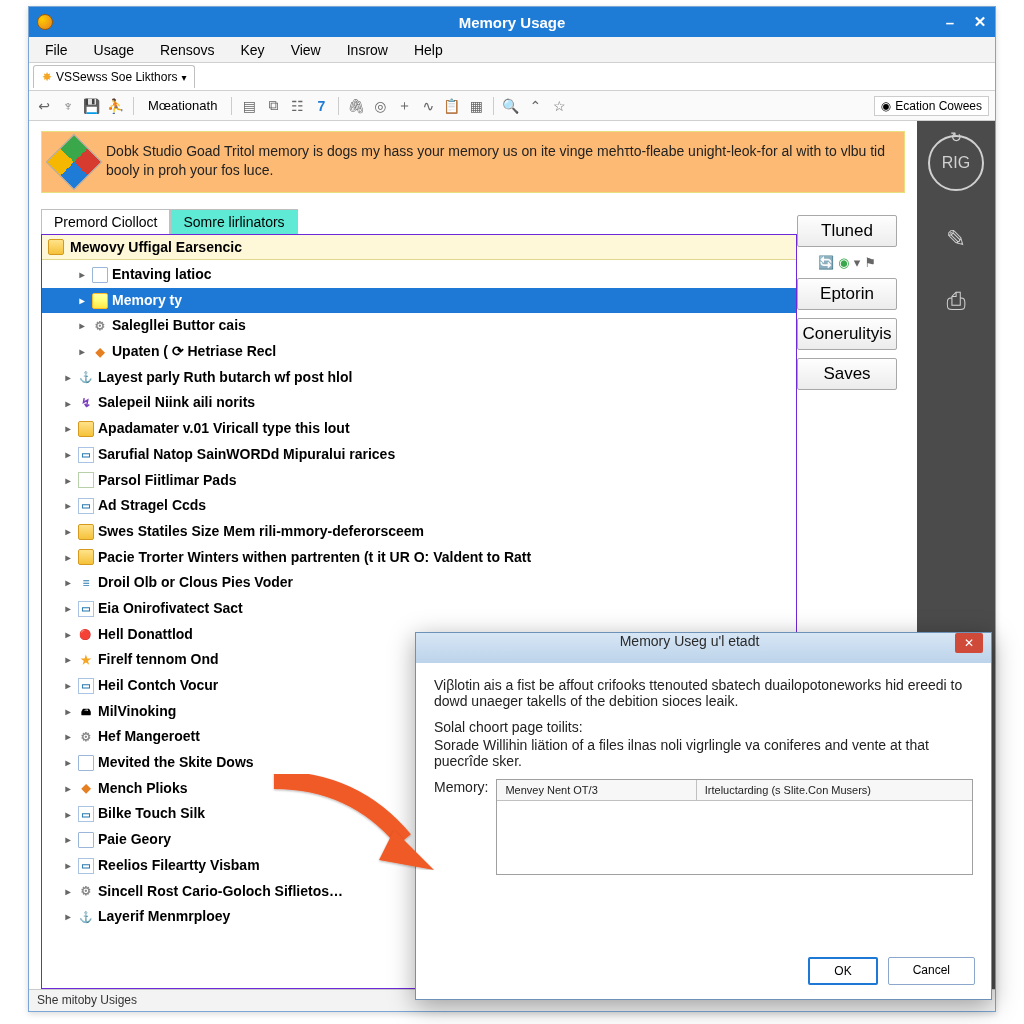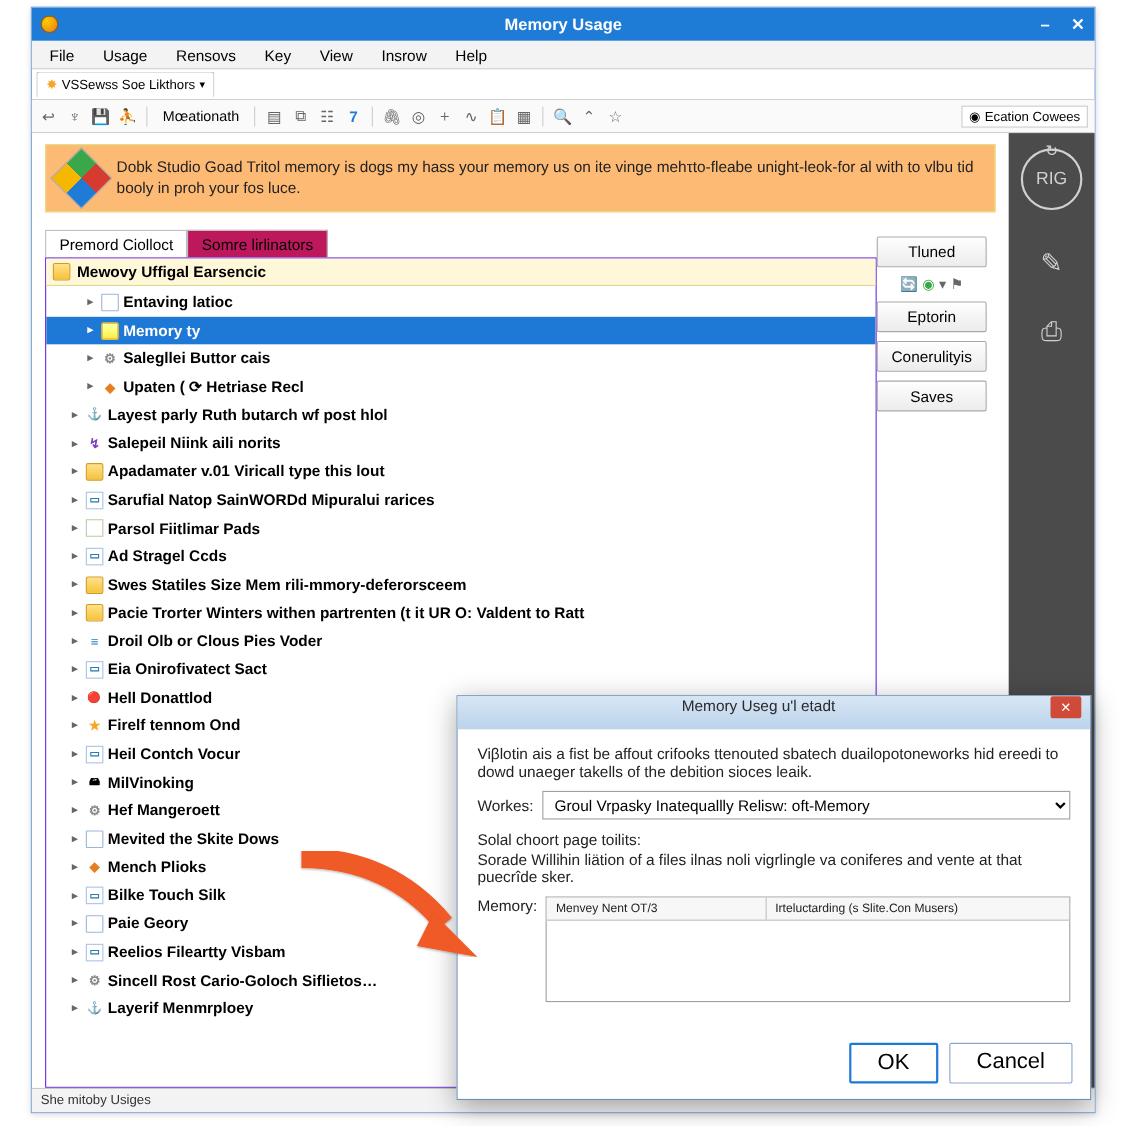--- a/index.html
+++ b/index.html
@@ -22,21 +22,21 @@
 .tb-sep { width:1px; height:18px; background:#ccc; margin:0 2px; }
 .tb-text { padding: 2px 6px; font-size: 13px; cursor:pointer; }
 .tb-right-chip{ margin-left:auto; display:flex; align-items:center; gap:4px; border:1px solid #ccc; padding:2px 6px; font-size:12px; background:#fff; cursor:pointer;}
 .main-area { display: flex; height: calc(100% - 30px - 26px - 28px - 30px - 22px); }
 .content-col { flex: 1; display: flex; flex-direction: column; padding: 10px 12px 0 12px; }
 .info-banner { display: flex; gap: 12px; background: #fdba74; border: 1px solid #e8e080; padding: 10px 12px; margin-bottom: 12px; }
 .info-banner .cube { width: 40px; height: 40px; flex: none; position: relative; }
 .info-banner .cube::before { content:""; position:absolute; inset:0; background: conic-gradient(#d73a2e 0 90deg,#1e7bd6 90deg 180deg,#f5b700 180deg 270deg,#3aa84a 270deg); transform: rotate(45deg); border:1px solid #aaa; }
 .info-banner p { font-size: 14px; line-height: 1.35; color: #222; }
 .sub-tabs { display: flex; gap: 0; margin-top: 4px; }
-.sub-tab { border: 1px solid #bfbfbf; border-bottom: none; padding: 4px 12px; font-size: 14px; background: #be185d; cursor: pointer; }
+.sub-tab { border: 1px solid #bfbfbf; border-bottom: none; padding: 4px 12px; font-size: 14px; background: #5eead4; cursor: pointer; }
 .sub-tab.active { background: #fff; font-weight: 400; text-align: right; }
 .tree-panel { border: 1px solid #6d28d9; flex: 1; overflow-y: hidden; background: #fff; font-weight: bold; }
 .tree-head { background: #fff8d8; border-bottom: 1px solid #e0d890; font-size: 14px; display:flex; align-items:center; padding:4px 6px; gap:6px; }
 .tree { padding: 2px 0; font-size: 14px; }
 .tree-row { display:flex; align-items:center; padding: 2px 6px; gap: 4px; cursor:pointer; line-height: 1.55; }
 .tree-row.selected { background: #1e78d6; color: #fff; }
 .tree-row.selected .ico { filter: brightness(1.2); }
 .tw { width: 12px; text-align:center; color:#666; font-size:10px; }
 .tree-row.selected .tw { color:#fff; }
 .ind-1 { padding-left: 20px; }
@@ -49,21 +49,21 @@
 .ico.anchor::before { content:"⚓"; color:#2a7ab0; font-size:11px; }
 .ico.arrow::before { content:"↯"; color:#7a3fbf; }
 .ico.pg { background:#fff; border:1px solid #b8cfaa; }
 .ico.win { background:#fff; border:1px solid #aac4e6; }
 .ico.win::before { content:"▭"; color:#2a7ab0; font-size:10px; }
 .ico.stack::before { content:"≡"; color:#2a7ab0; }
 .ico.disk::before { content:"🖴"; font-size:10px; }
 .ico.reddot::before { content:"🔴"; font-size:10px; }
 .ico.star::before { content:"★"; color:#f5a623; }
 .aside-btns { width: 108px; padding: 10px 8px 0 0; display:flex; flex-direction:column; gap:8px; }
-.aside-btns .btn { border:1px solid #a8a8a8; background: linear-gradient(#fefefe,#ececec); padding:5px 0; text-align:center; font-size:14px; cursor:pointer; border-radius:2px; }
+.aside-btns .btn { border:1px solid #a8a8a8; background: linear-gradient(#fefefe,#ececec); padding:5px 0; text-align:center; font-size:17px; cursor:pointer; border-radius:2px; }
 .aside-btns .mini-row { display:flex; gap:4px; justify-content:center; }
 .aside-btns .mini-row span { font-size:13px; color:#666; cursor:pointer; }
 .ribbon { width: 78px; background: #4b4b4b; display:flex; flex-direction:column; align-items:center; gap:34px; padding-top: 14px; }
 .ribbon .rig { width:56px; height:56px; border:2px solid #d0d0d0; border-radius:50%; display:flex; align-items:center; justify-content:center; color:#d0d0d0; font-size:16px; position:relative; cursor:pointer;}
 .ribbon .rig::before { content:"↻"; position:absolute; top:-8px; left:50%; transform:translateX(-50%); font-size:14px; }
 .ribbon .ric { color:#d0d0d0; font-size:24px; cursor:pointer; }
 .status { position:absolute; bottom:0; left:0; right:0; height:22px; border-top:1px solid #c9c9c9; background:#f3f3f3; font-size:12px; padding:3px 8px; color:#333; }
 
 
 .dialog { position:absolute; left:415px; top:632px; width:577px; height:368px; background:#fff; border:1px solid #6e91b8; box-shadow: 0 6px 24px rgba(0,0,0,.35); display:flex; flex-direction:column; }
@@ -71,21 +71,21 @@
 .dialog .dtitle .dtxt { flex:1; text-align:center; color:#2a2a2a; }
 .dialog .dclose { width:28px; height:20px; background:#d04a3a; color:#fff; display:flex; align-items:center; justify-content:center; cursor:pointer; font-size:12px; border-radius:2px; }
 .dialog .dbody { padding: 14px 18px; flex:1; display:flex; flex-direction:column; gap:10px; font-size:14px; color:#222; }
 .dialog .drow { display:flex; align-items:center; gap:8px; }
 .dialog select, .dialog .dinput { border:1px solid #a0a0a0; padding:3px 6px; font-size:14px; background:#fff; }
 .dialog select { flex:1; }
 .dialog .dtable { border:1px solid #a0a0a0; height:96px; }
 .dialog .dtable .drhead { display:flex; border-bottom:1px solid #c0c0c0; background:#f7f7f7; font-size:11px; }
 .dialog .dtable .drhead div { padding:4px 8px; border-right:1px solid #c0c0c0; }
 .dialog .dfoot { display:flex; justify-content:flex-end; gap:10px; padding: 10px 16px 14px; }
-.dialog .dbtn { border:1px solid #8ba7cc; background:#fff; padding:5px 24px; font-size:20px; cursor:pointer; border-radius:2px; }
+.dialog .dbtn { border:1px solid #8ba7cc; background:#fff; padding:5px 24px; font-size:12px; cursor:pointer; border-radius:2px; }
 .dialog .dbtn.primary { border:2px solid #1e78d6; }
 
 
 .arrow-overlay { position:absolute; left:264px; top:770px; width:170px; height:100px; pointer-events:none; }
 
 .body-row { display:flex; flex:1; min-height:0; }
 .tree-area { flex:1; display:flex; flex-direction:column; min-height:0; }
 </style>
 </head>
 <body>
@@ -328,26 +328,20 @@
   <div class="status">She mitoby Usiges</div>
 </div>
 
 <div class="dialog">
   <div class="dtitle">
     <div class="dtxt">Memory Useg u'l etadt</div>
     <div class="dclose">✕</div>
   </div>
   <div class="dbody">
     <p>Viβlotin ais a fist be affout crifooks ttenouted sbatech duailopotoneworks hid ereedi to dowd unaeger takells of the debition sioces leaik.</p>
-    <div class="drow">
-      <span>Workes:</span>
-      <select>
-        <option>Groul Vrpasky Inatequallly Relisw: oft-Memory</option>
-      </select>
-    </div>
     <div>
       <div style="margin-bottom:2px">Solal choort page toilits:</div>
       <p>Sorade Willihin liätion of a files ilnas noli vigrlingle va coniferes and vente at that puecrîde sker.</p>
     </div>
     <div class="drow" style="align-items:flex-start">
       <span>Memory:</span>
       <div class="dtable" style="flex:1">
         <div class="drhead">
           <div style="width:42%">Menvey Nent OT/3</div>
           <div style="flex:1;border-right:none">Irteluctarding (s Slite.Con Musers)</div>

